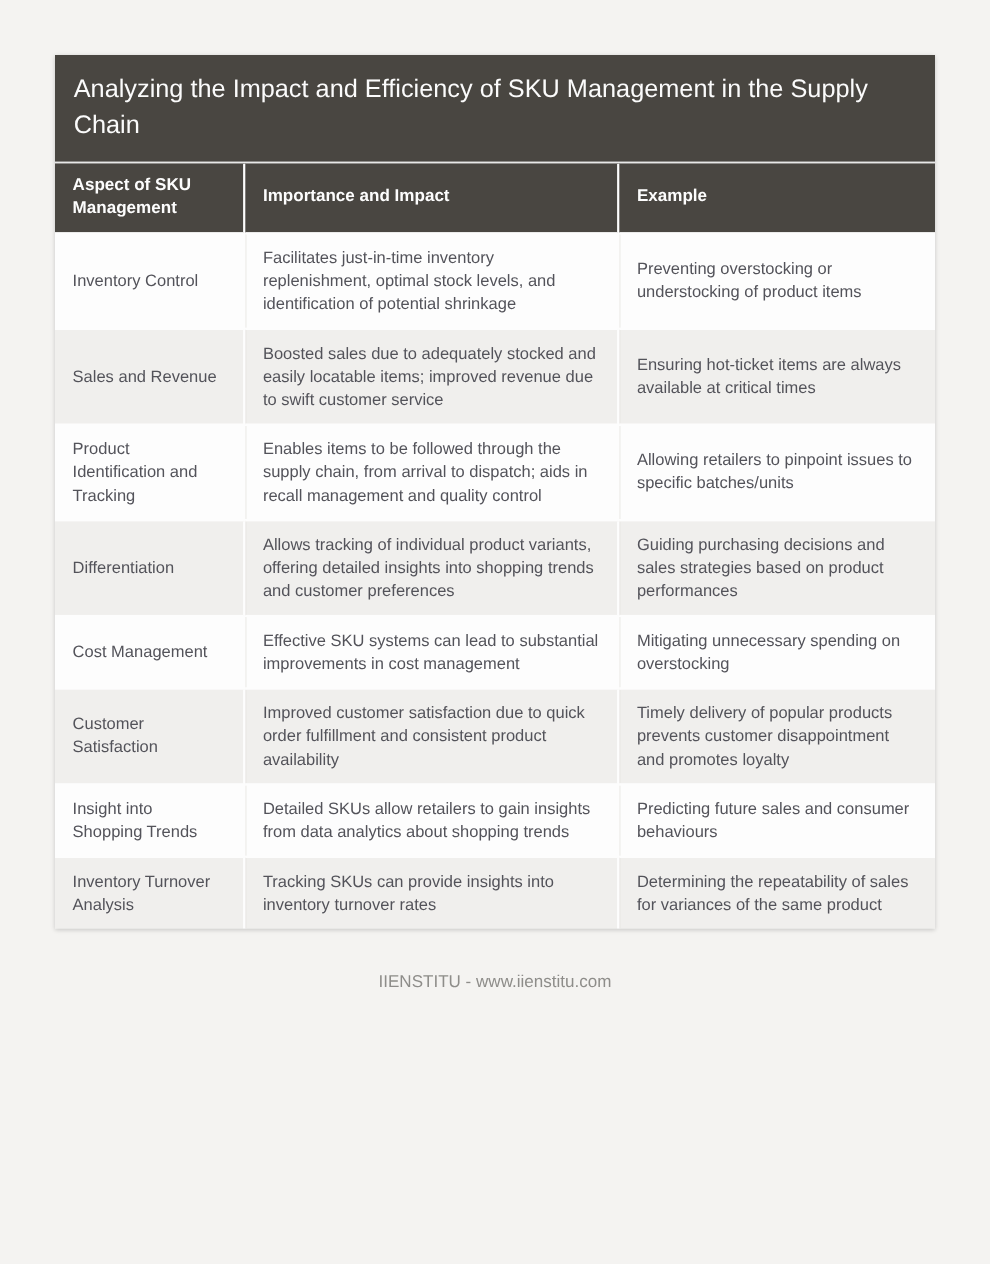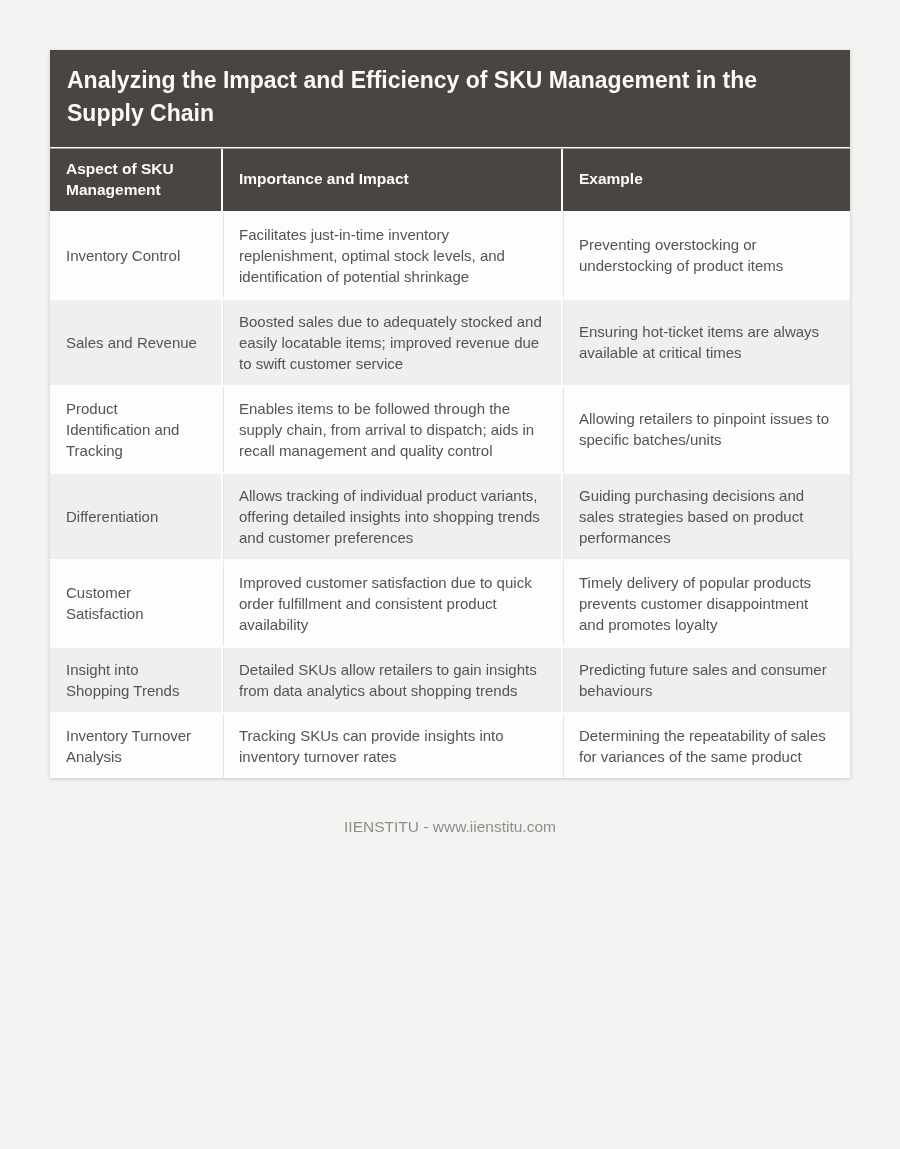--- a/index.html
+++ b/index.html
@@ -17,21 +17,21 @@
   }
   .card {
     width: 800px;
     background: #fdfdfd;
     box-shadow: 0 1px 4px rgba(0,0,0,0.18);
   }
   .card-title {
     background: #494641;
     color: #fbfbfb;
     font-size: 23px;
-    font-weight: bold;
+    font-weight: normal;
     line-height: 1.43;
     padding: 14px 17px 17px 17px;
   }
   table.sku-table {
     width: 100%;
     border-collapse: collapse;
     table-layout: fixed;
   }
   col.c-aspect  { width: 21.5%; }
   col.c-impact  { width: 42.5%; }
@@ -111,20 +111,25 @@
           <td>Product Identification and Tracking</td>
           <td>Enables items to be followed through the supply chain, from arrival to dispatch; aids in recall management and quality control</td>
           <td>Allowing retailers to pinpoint issues to specific batches/units</td>
         </tr>
         <tr>
           <td>Differentiation</td>
           <td>Allows tracking of individual product variants, offering detailed insights into shopping trends and customer preferences</td>
           <td>Guiding purchasing decisions and sales strategies based on product performances</td>
         </tr>
         <tr>
+          <td>Cost Management</td>
+          <td>Effective SKU systems can lead to substantial improvements in cost management</td>
+          <td>Mitigating unnecessary spending on overstocking</td>
+        </tr>
+        <tr>
           <td>Customer Satisfaction</td>
           <td>Improved customer satisfaction due to quick order fulfillment and consistent product availability</td>
           <td>Timely delivery of popular products prevents customer disappointment and promotes loyalty</td>
         </tr>
         <tr>
           <td>Insight into Shopping Trends</td>
           <td>Detailed SKUs allow retailers to gain insights from data analytics about shopping trends</td>
           <td>Predicting future sales and consumer behaviours</td>
         </tr>
         <tr>

